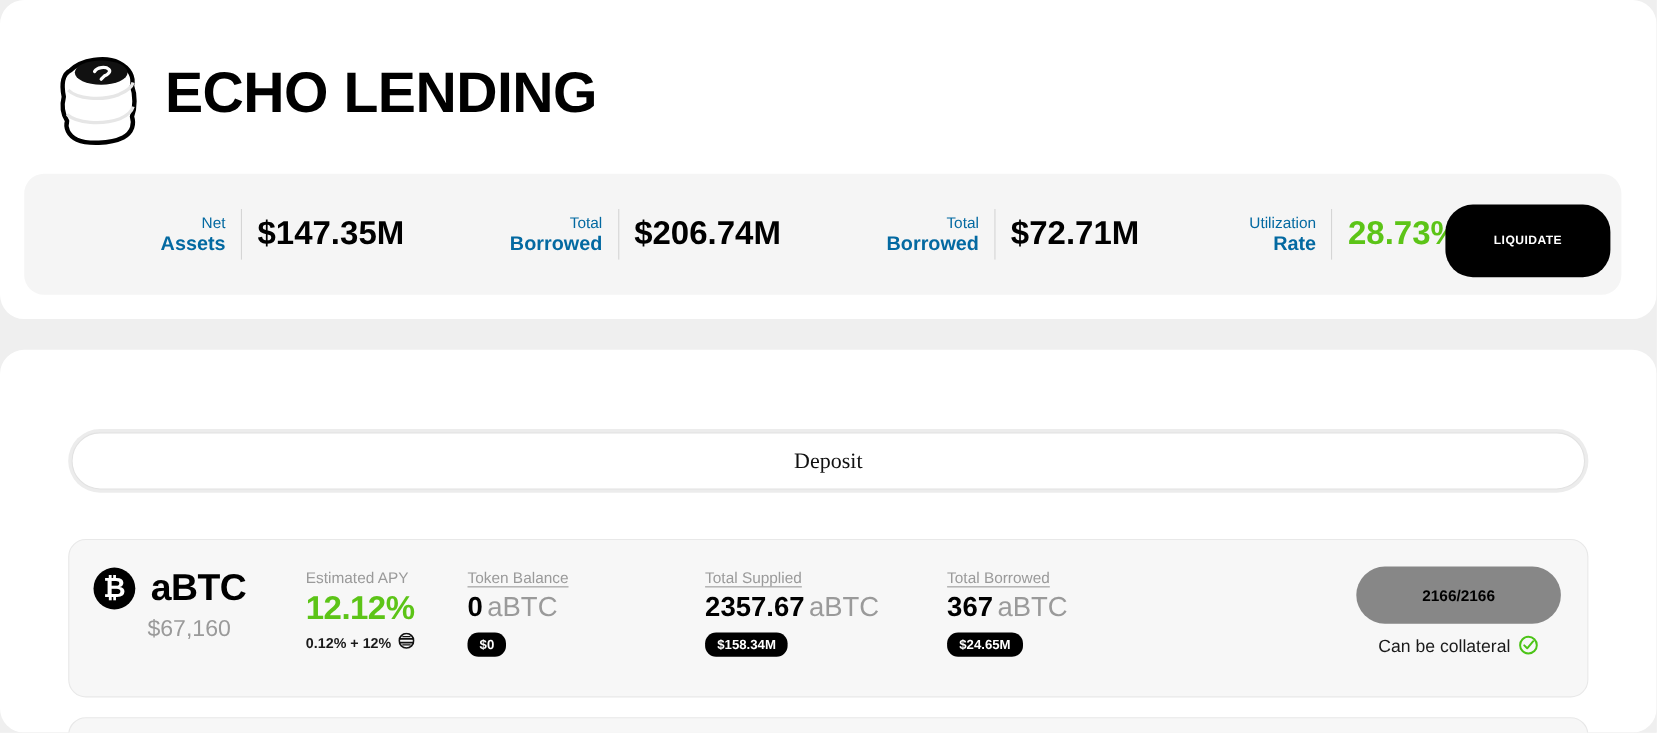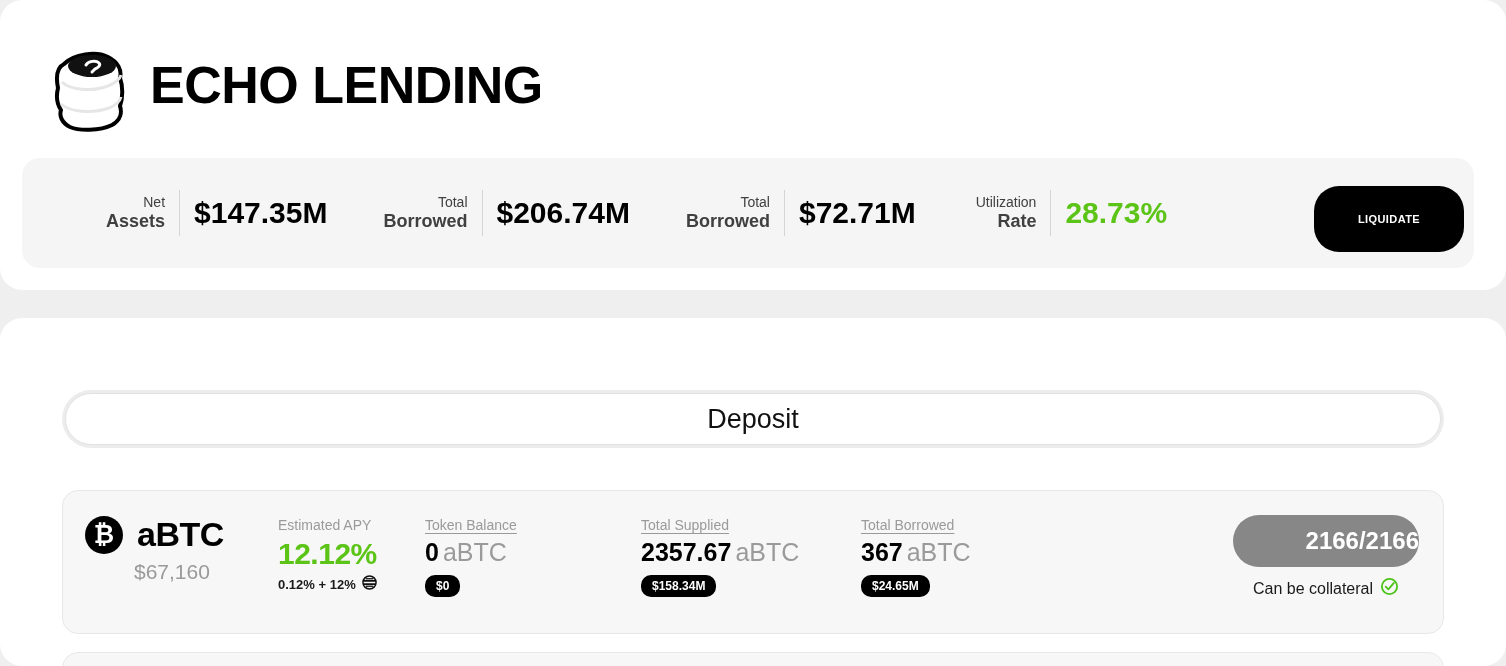--- a/index.html
+++ b/index.html
@@ -40,21 +40,22 @@
     display: flex; align-items: center;
   }
   .stat {
     display: flex; align-items: center;
     height: 52px;
   }
   .stat-label {
     text-align: right;
     line-height: 1.12;
     padding-right: 14px;
-    color: #404040;
+    color: #0369a1;
+    margin-left: 40px;
   }
   .stat-label .l1 { display: block; font-size: 14px; font-weight: 400; }
   .stat-label .l2 { display: block; font-size: 18px; font-weight: 700; }
   .stat-div {
     width: 1px; height: 46px; background: #d5d5d5;
     margin-right: 14px;
   }
   .stat-value { font-size: 30px; font-weight: 700; color: #000; white-space: nowrap; }
   .stat-value.accent { color: #5cc417; }
 
@@ -86,24 +87,24 @@
     position: absolute; left: 62px; top: 72px;
     width: 1382px; height: 58px;
     background: #ececec; border-radius: 29px;
     display: flex; align-items: center;
     padding: 3px;
   }
   .tab {
     flex: 1; height: 52px;
     display: flex; align-items: center; justify-content: center;
     border-radius: 26px;
-    font-size: 27px; color: #8b8b8b;
+    font-size: 20px; color: #8b8b8b;
     cursor: pointer;
     background: transparent; border: none;
-    font-family: Liberation Sans, sans-serif;
+    font-family: Liberation Serif, serif;
   }
   .tab.active {
     background: #ffffff; color: #111;
     border: 1px solid #e2e2e2;
   }
 
   
   .asset-row {
     position: absolute; left: 62px;
     width: 1382px; height: 144px;
@@ -153,26 +154,25 @@
   .col-supplied { left: 578px; }
   .col-borrowed { left: 798px; }
 
   
   .col-action {
     position: absolute; right: 24px; top: 24px;
     width: 186px; text-align: center;
   }
   .cap-btn {
     width: 186px; height: 52px;
-    background: #878787; color: #ffffff;
+    background: #878787; color: #000000;
     border: none; border-radius: 26px;
     font-family: "Liberation Sans", sans-serif;
-    font-size: 24px; font-weight: 700;
+    font-size: 14px; font-weight: 700;
     cursor: not-allowed;
-    text-align: right;
   }
   .collateral {
     margin-top: 10px;
     display: flex; align-items: center; justify-content: center; gap: 7px;
     font-size: 16px; color: #1a1a1a;
   }
 </style>
 </head>
 <body>
 

